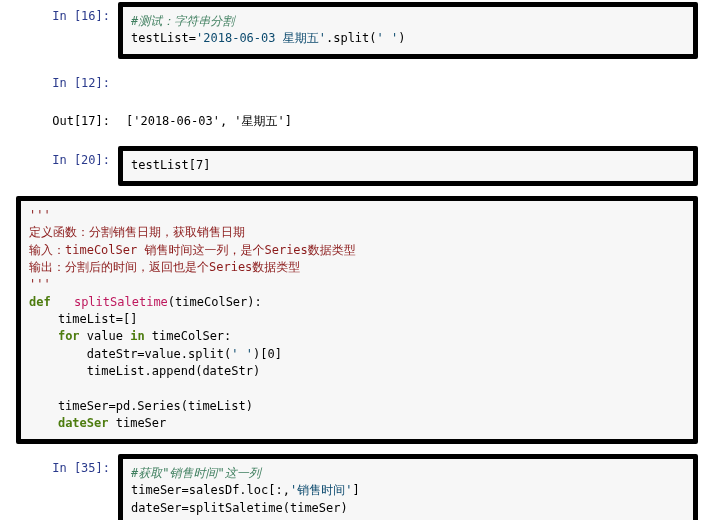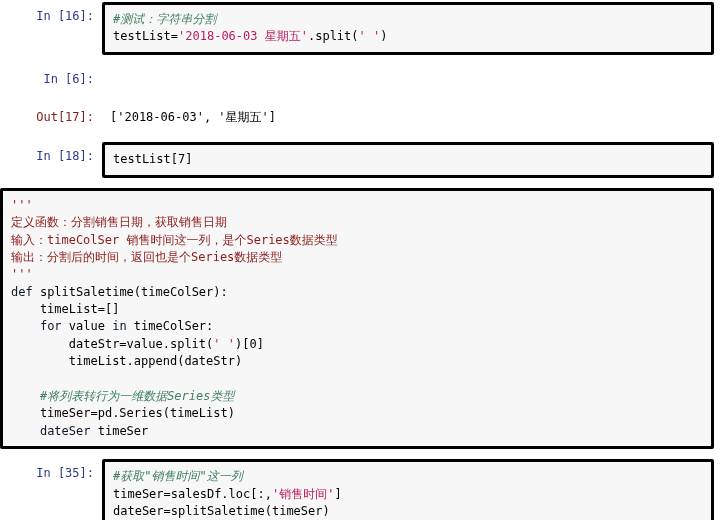--- a/index.html
+++ b/index.html
@@ -9,93 +9,92 @@
     font-size: 12px;
     background: #ffffff;
     color: #000;
   }
   .notebook {
     width: 720px;
   }
   .cell {
     display: flex;
     margin-bottom: 6px;
-    padding: 2px 0;
+    padding: 2px 16px;
   }
   .prompt {
     width: 90px;
     min-width: 90px;
     text-align: right;
     padding: 6px 8px 6px 4px;
     font-family: Menlo, Consolas, "DejaVu Sans Mono", monospace;
     font-size: 12px;
     line-height: 1.35;
   }
   .prompt.in {
     color: #2a3a8c;
   }
   .prompt.out {
-    color: #7f1d1d;
+    color: #000000;
   }
   .area {
     flex: 1;
     padding: 6px 8px;
     font-family: Menlo, Consolas, "DejaVu Sans Mono", monospace;
     font-size: 12px;
     line-height: 1.45;
     white-space: pre;
     margin-right: 6px;
   }
   .input-area {
     background: #f7f7f7;
-    border: 3px solid #000000;
+    border: 5px solid #000000;
     border-radius: 2px;
   }
   .output-area {
     background: #ffffff;
   }
   .c-comment { color: #3f7f5f; font-style: italic; }
-  .c-str { color: #be185d; }
+  .c-str { color: #0c4a6e; }
   .c-strdoc { color: #8b1a1a; }
-  .c-kw { color: #0f172a; font-weight: normal; }
-  .c-def { color: #000000; }
+  .c-kw { color: #4d7c0f; font-weight: bold; }
+  .c-def { color: #be185d; margin-left: 16px; }
 </style>
 </head>
 <body>
 
 <div class="notebook" id="nb">
     <div class="cell">
       <div class="prompt in">In  [16]:</div>
       <div class="area input-area"><span class="c-comment">#测试：字符串分割</span>
 testList=<span class="c-str">'2018-06-03 星期五'</span>.split(<span class="c-str">' '</span>)</div>
     </div>
     <div class="cell">
-      <div class="prompt in">In  [6]:</div>
+      <div class="prompt in">In  [12]:</div>
     </div>
     <div class="cell">
       <div class="prompt out">Out[17]:</div>
       <div class="area output-area">['2018-06-03', '星期五']</div>
     </div>
     <div class="cell">
-      <div class="prompt in">In  [18]:</div>
+      <div class="prompt in">In  [20]:</div>
       <div class="area input-area">testList[7]</div>
     </div>
     <div class="cell">
       <div class="area input-area"><span class="c-strdoc">'''
 定义函数：分割销售日期，获取销售日期
 输入：timeColSer 销售时间这一列，是个Series数据类型
 输出：分割后的时间，返回也是个Series数据类型
 '''</span>
 <span class="c-kw">def</span> <span class="c-def">splitSaletime</span>(timeColSer):
     timeList=[]
     <span class="c-kw">for</span> value <span class="c-kw">in</span> timeColSer:
         dateStr=value.split(<span class="c-str">' '</span>)[0]
         timeList.append(dateStr)
 
-    <span class="c-comment">#将列表转行为一维数据Series类型</span>
     timeSer=pd.Series(timeList)
     <span class="c-kw">dateSer</span> timeSer</div>
     </div>
     <div class="cell">
       <div class="prompt in">In  [35]:</div>
       <div class="area input-area"><span class="c-comment">#获取"销售时间"这一列</span>
 timeSer=salesDf.loc[:,<span class="c-str">'销售时间'</span>]
 dateSer=splitSaletime(timeSer)</div>
     </div>
   </div>

